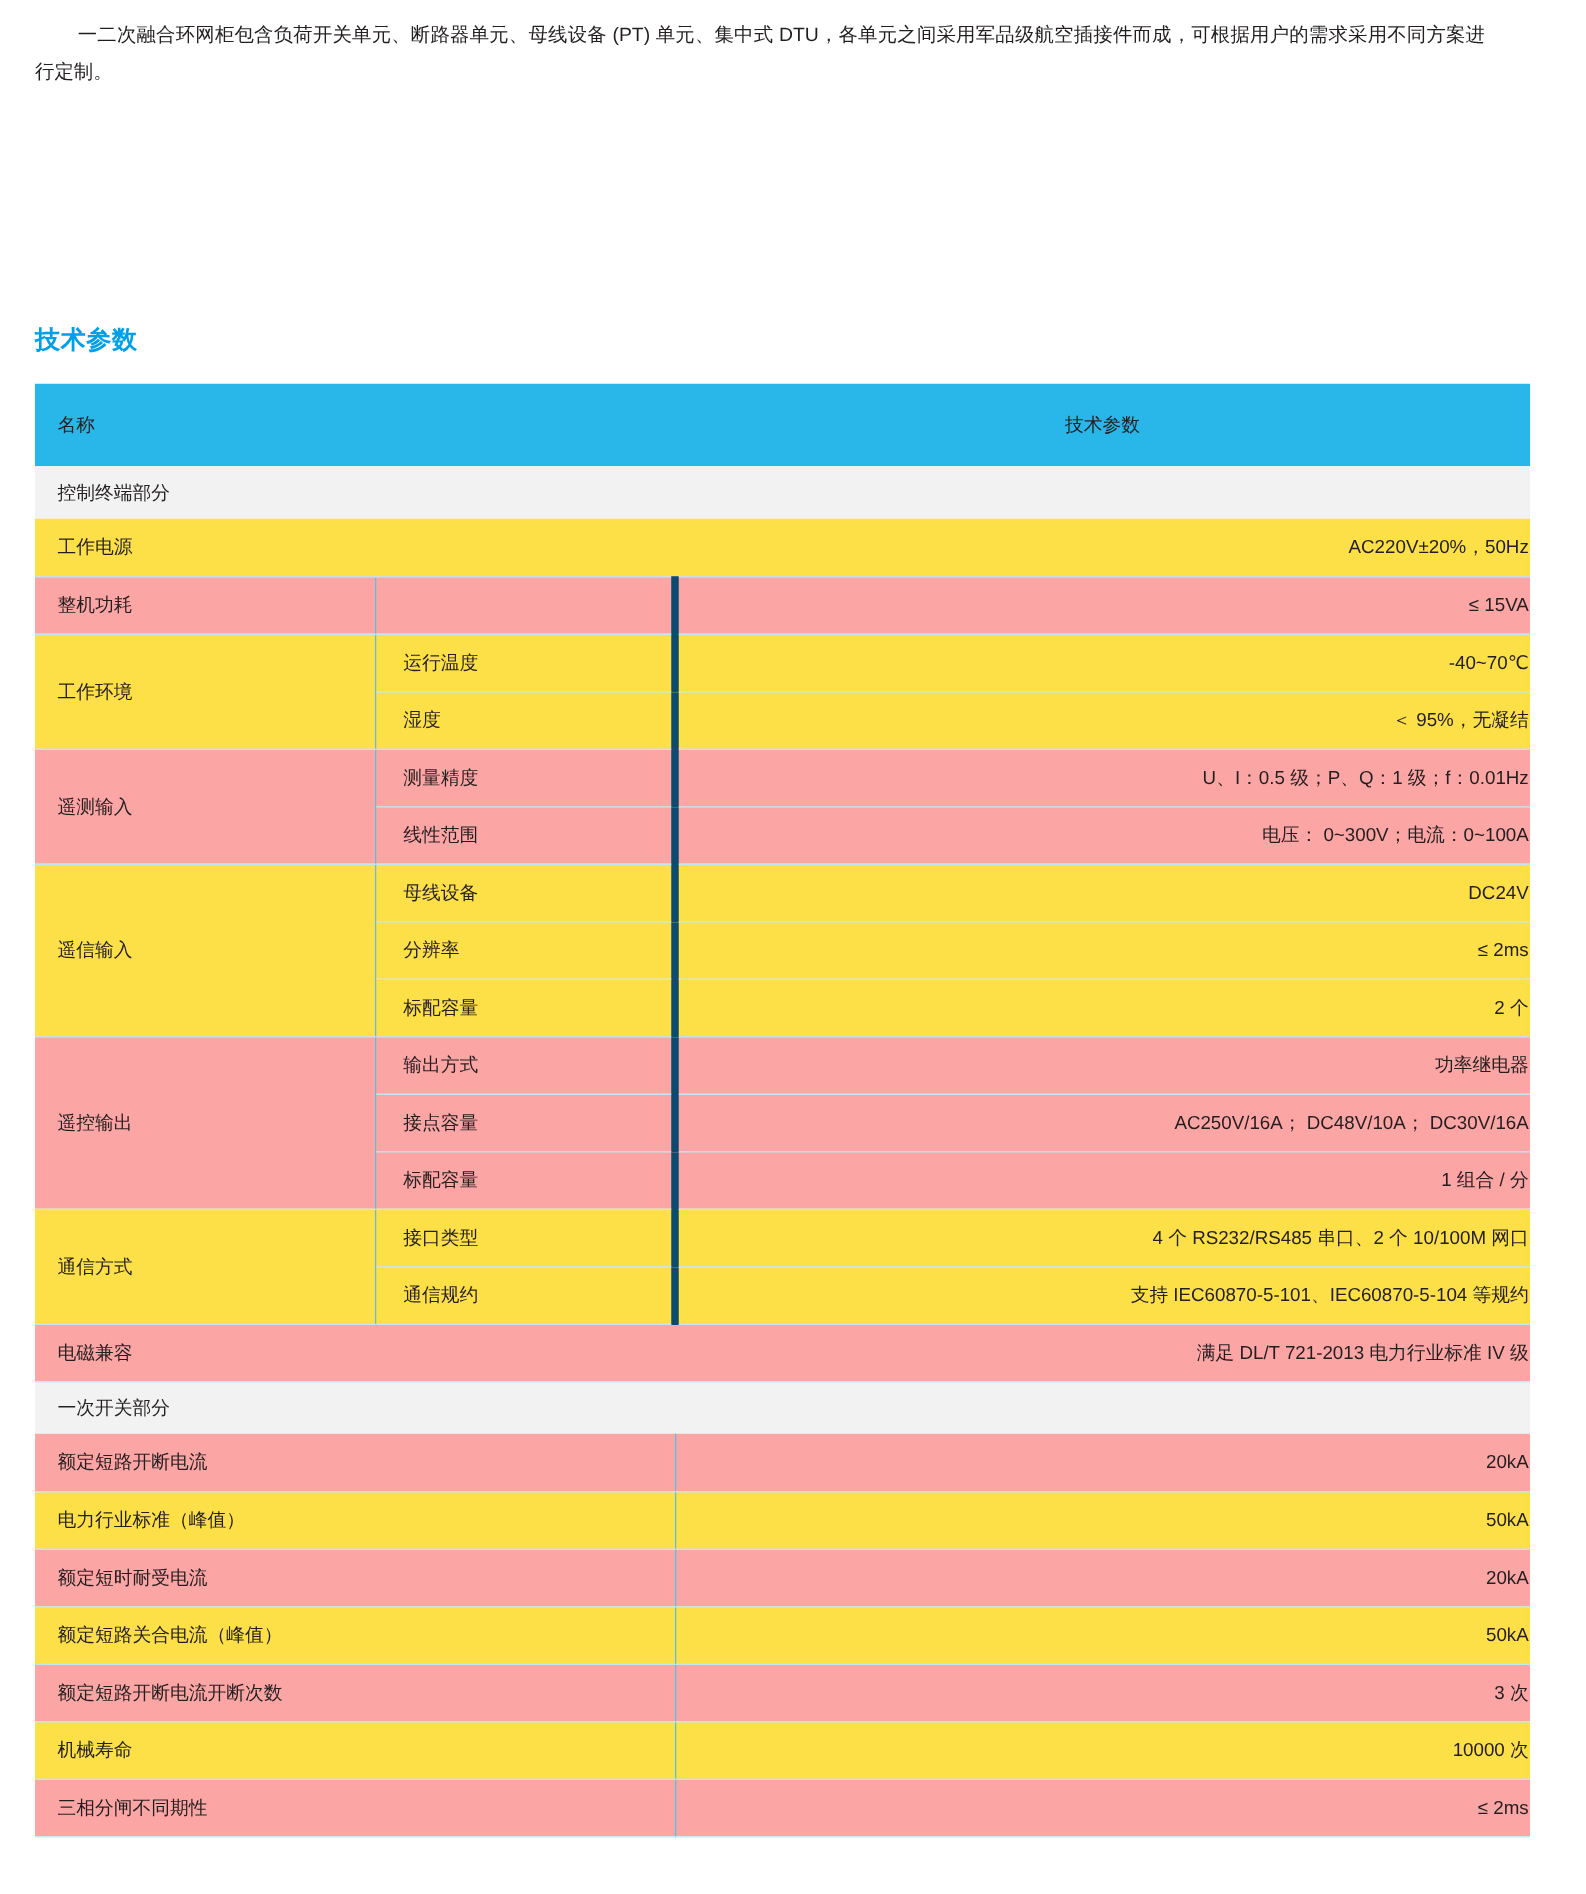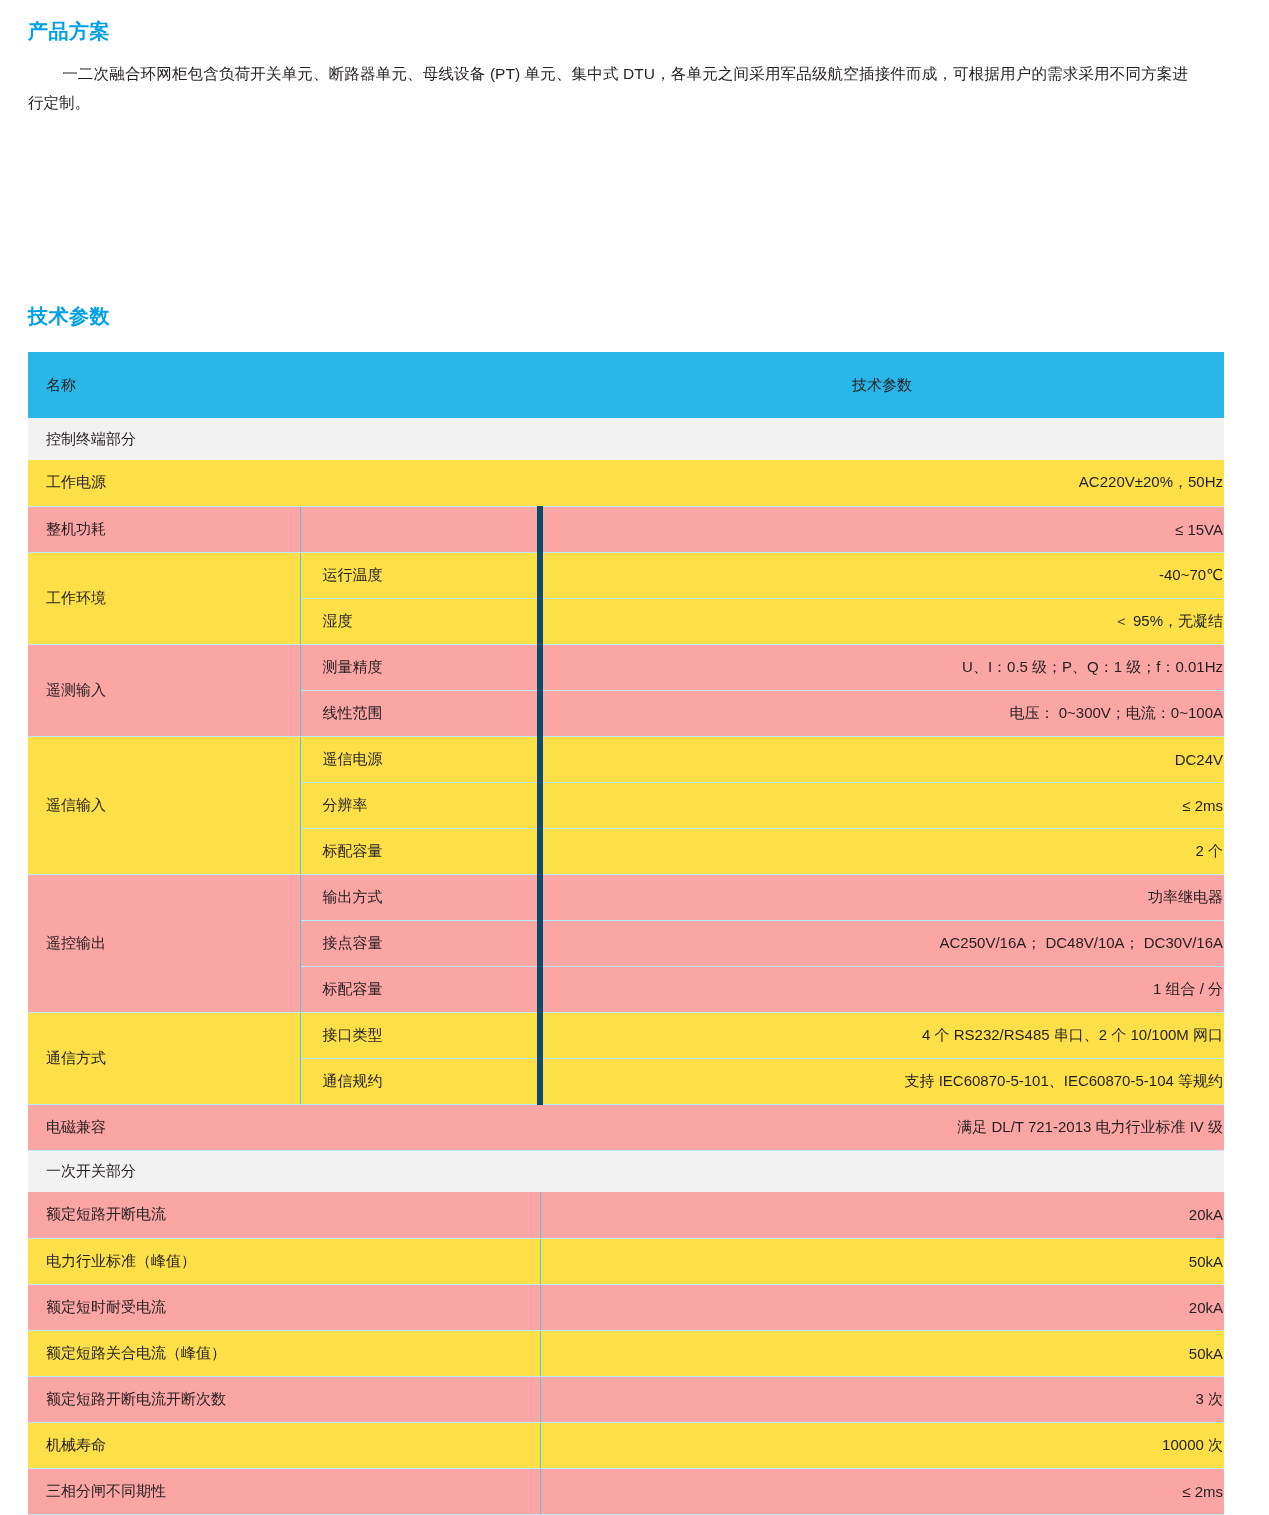--- a/index.html
+++ b/index.html
@@ -89,21 +89,20 @@
     height: 46px;
     border-bottom: 1px solid #bfe7f8;
   }
   table.spec tr.group-row td { border-bottom: none; }
 </style>
 </head>
 <body>
 
 <div class="page">
 
-  <h2 class="section-title">产品方案</h2>
 
   <p class="intro"><span class="indent"></span><span>一二次融合环网柜包含负荷开关单元、断路器单元、母线设备 (PT) 单元、集中式 DTU，各单元之间采用军品级航空插接件而成，可根据用户的需求采用不同方案进行定制。</span></p>
 
   <h2 class="section-title second">技术参数</h2>
 
   <table class="spec">
     <colgroup>
       <col style="width:272px">
       <col style="width:240px">
       <col style="width:684px">
@@ -145,21 +144,21 @@
         <td class="c2">测量精度</td>
         <td class="val">U、I：0.5 级；P、Q：1 级；f：0.01Hz</td>
       </tr>
       <tr class="data white">
         <td class="c2">线性范围</td>
         <td class="val">电压： 0~300V；电流：0~100A</td>
       </tr>
 
       <tr class="data band">
         <td class="c1" rowspan="3">遥信输入</td>
-        <td class="c2">遥信电源</td>
+        <td class="c2">母线设备</td>
         <td class="val">DC24V</td>
       </tr>
       <tr class="data band">
         <td class="c2">分辨率</td>
         <td class="val">≤ 2ms</td>
       </tr>
       <tr class="data band">
         <td class="c2">标配容量</td>
         <td class="val">2 个</td>
       </tr>

